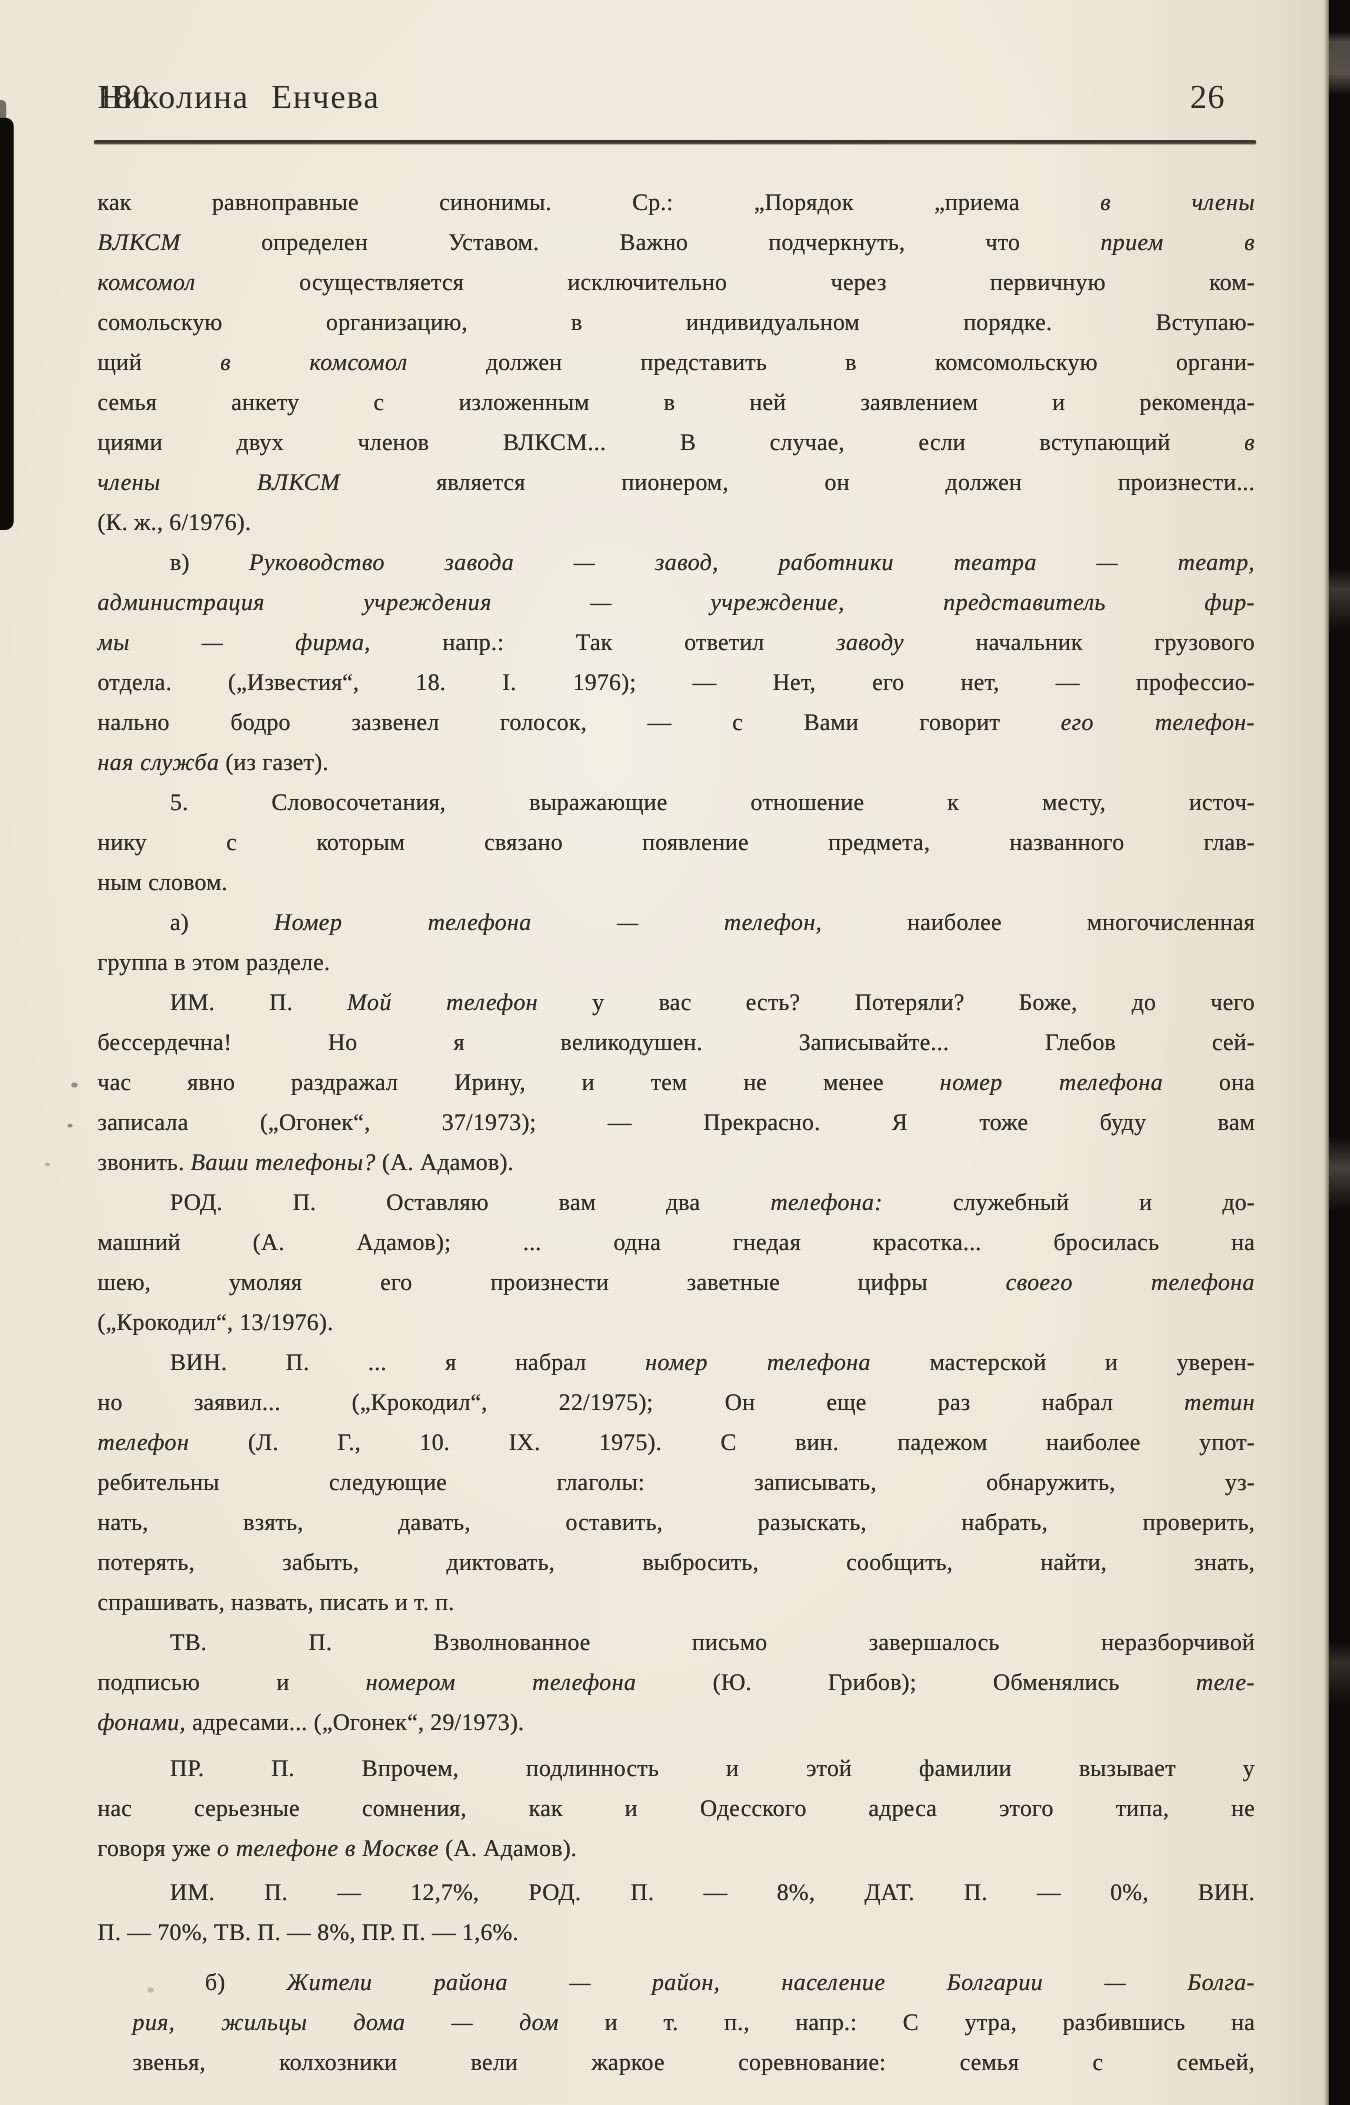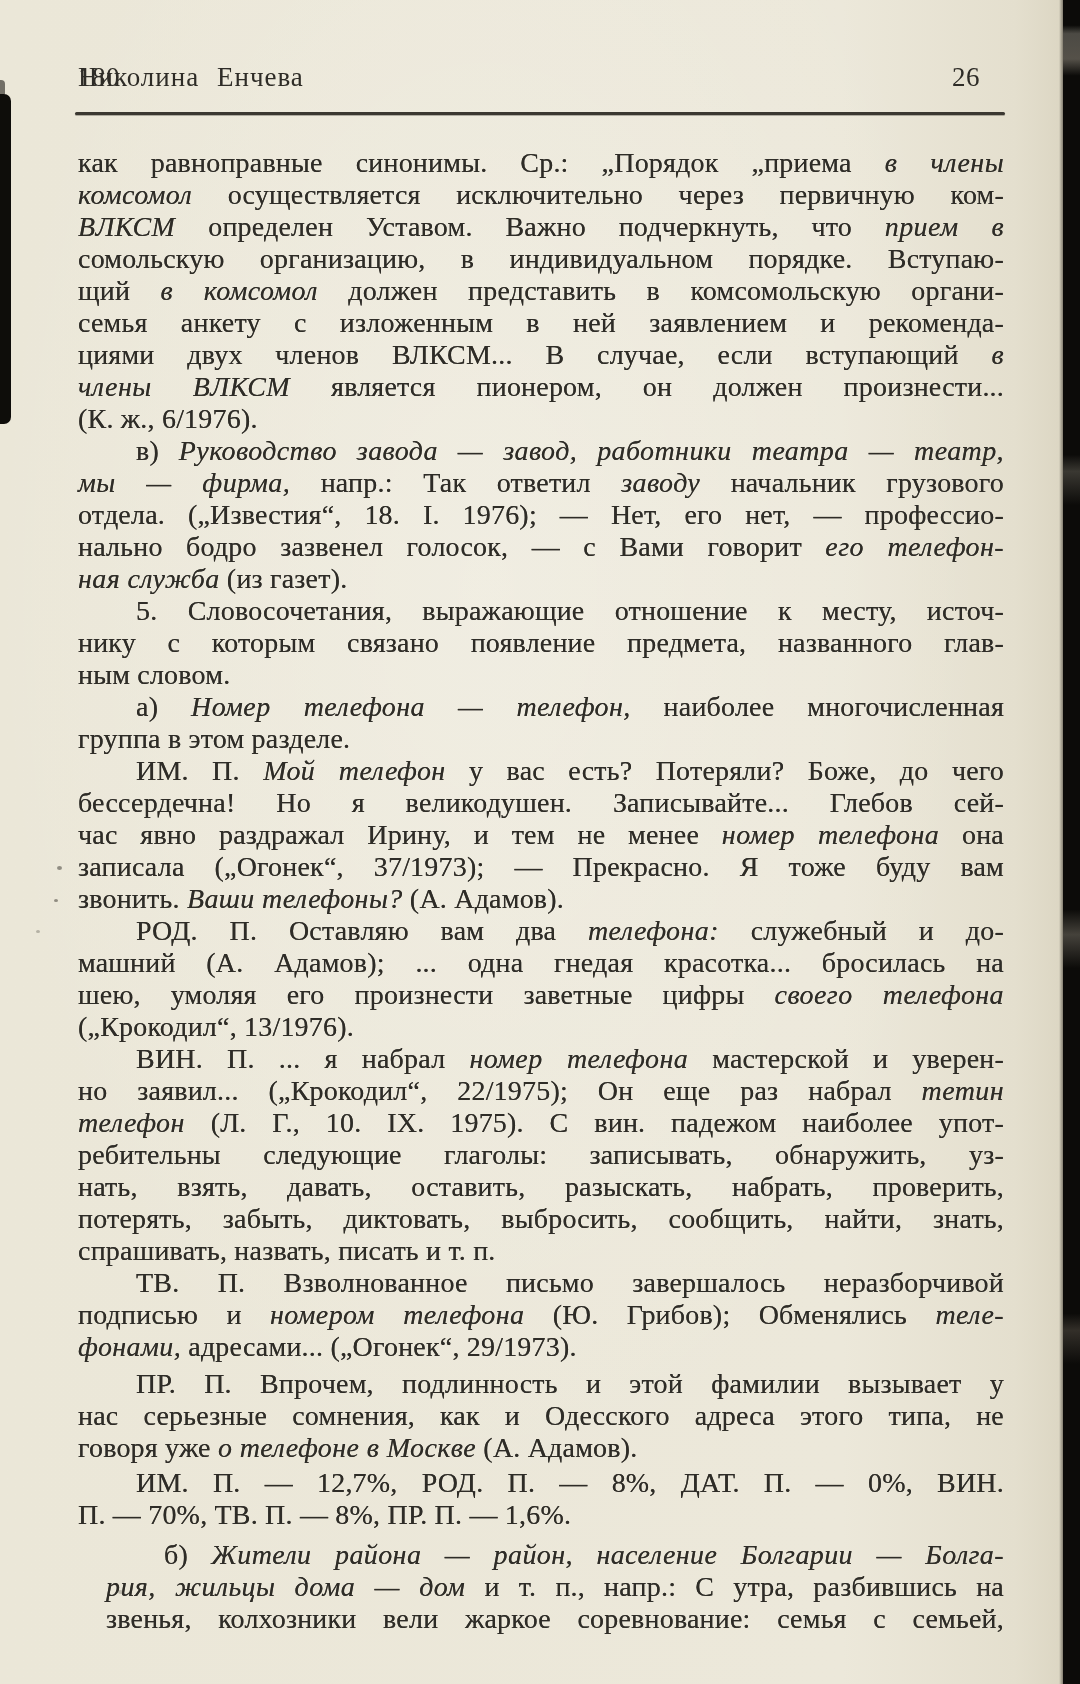--- a/index.html
+++ b/index.html
@@ -48,21 +48,21 @@
     letter-spacing:1px;word-spacing:10px;
   }
   .pageno{position:relative;z-index:1;}
   .rule{
     position:absolute;top:112px;left:75px;width:930px;height:3px;
     background:#3b3831;box-shadow:0 1px 0 rgba(59,56,49,0.35);
     border-radius:2px;
   }
   main{
     position:absolute;top:147px;left:78px;width:926px;
-    font-size:28px;line-height:32px;
+    font-size:19px;line-height:32px;
     letter-spacing:0.2px;
     text-shadow:0 0 0.5px rgba(46,44,39,0.8);
   }
   .para{margin:0;}
   .line{
     text-align:justify;text-align-last:justify;
     white-space:nowrap;
   }
   .line.last{text-align-last:left;}
   .line.indent{padding-left:58px;}
@@ -79,31 +79,32 @@
       <span class="pageno">180</span>
       <span class="running-title">Николина Енчева</span>
       <span class="pageno">26</span>
     </header>
 
     <div class="rule"></div>
 
     <main id="text-body">
         <div class="para">
           <div class="line"><span>как равноправные синонимы. Ср.: „Порядок „приема </span><span class="it">в члены</span></div>
+          <div class="line"><span class="it">ВЛКСМ</span><span> определен Уставом. Важно подчеркнуть, что </span><span class="it">прием в</span></div>
           <div class="line"><span class="it">комсомол</span><span> осуществляется исключительно через первичную ком-</span></div>
-          <div class="line"><span class="it">ВЛКСМ</span><span> определен Уставом. Важно подчеркнуть, что </span><span class="it">прием в</span></div>
           <div class="line"><span>сомольскую организацию, в индивидуальном порядке. Вступаю-</span></div>
           <div class="line"><span>щий </span><span class="it">в комсомол</span><span> должен представить в комсомольскую органи-</span></div>
           <div class="line"><span>семья анкету с изложенным в ней заявлением и рекоменда-</span></div>
           <div class="line"><span>циями двух членов ВЛКСМ... В случае, если вступающий </span><span class="it">в</span></div>
           <div class="line"><span class="it">члены ВЛКСМ</span><span> является пионером, он должен произнести...</span></div>
           <div class="line last"><span>(К. ж., 6/1976).</span></div>
         </div>
         <div class="para">
           <div class="line indent"><span>в) </span><span class="it">Руководство завода — завод, работники театра — театр,</span></div>
+          <div class="line"><span class="it">администрация учреждения — учреждение, представитель фир-</span></div>
           <div class="line"><span class="it">мы — фирма,</span><span> напр.: Так ответил </span><span class="it">заводу</span><span> начальник грузового</span></div>
           <div class="line"><span>отдела. („Известия“, 18. I. 1976); — Нет, его нет, — профессио-</span></div>
           <div class="line"><span>нально бодро зазвенел голосок, — с Вами говорит </span><span class="it">его телефон-</span></div>
           <div class="line last"><span class="it">ная служба</span><span> (из газет).</span></div>
         </div>
         <div class="para">
           <div class="line indent"><span>5. Словосочетания, выражающие отношение к месту, источ-</span></div>
           <div class="line"><span>нику с которым связано появление предмета, названного глав-</span></div>
           <div class="line last"><span>ным словом.</span></div>
         </div>

